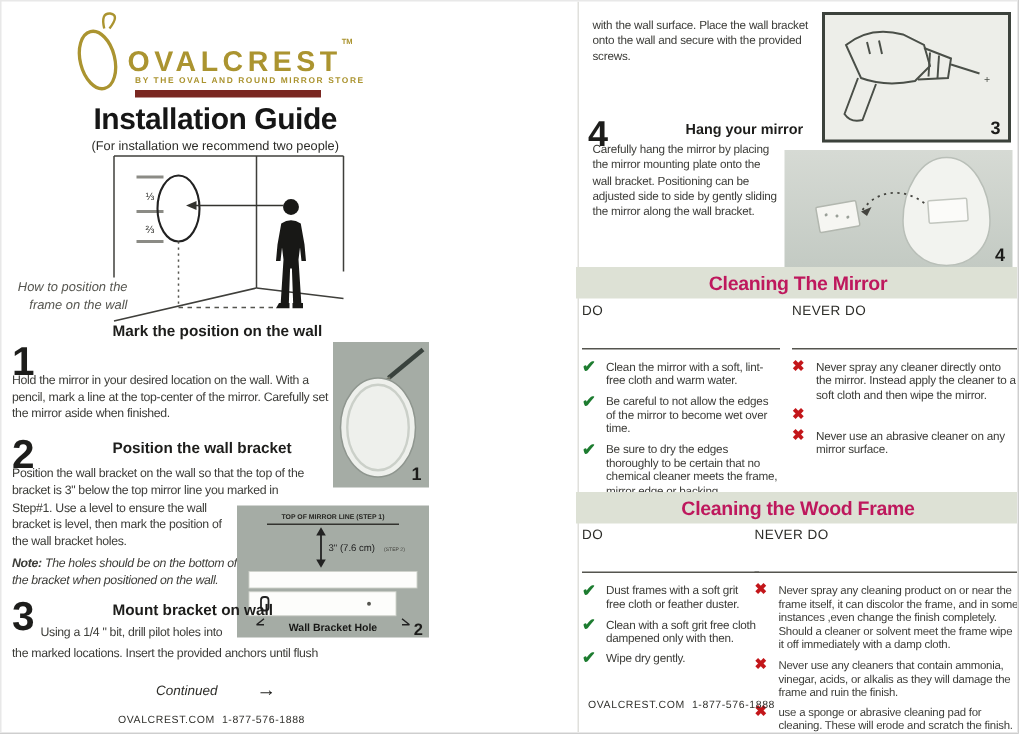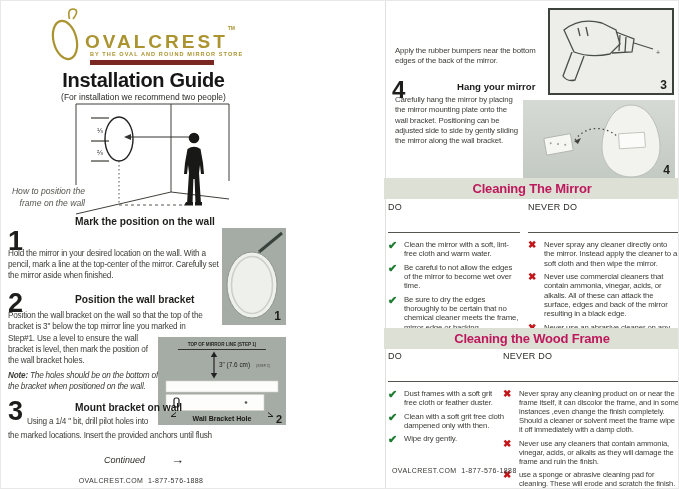--- a/index.html
+++ b/index.html
@@ -157,21 +157,21 @@
   <div class="stephead" style="left:26px; top:401px;">Mount bracket on wall</div>
   <div class="stepbody" style="left:26px; top:415px; width:130px;">Using a 1/4 " bit, drill pilot holes into</div>
   <div class="stepbody" style="left:7px; top:429px; width:275px;">the marked locations. Insert the provided anchors until flush</div>
 
   <div class="continued">
     <span class="word">Continued</span>
     <span class="arr">→</span>
   </div>
   <div class="footer footer-left">OVALCREST.COM  1-877-576-1888</div>
 
-  <div class="rpara" style="left:394px; top:45px; width:160px;">Apply the rubber bumpers near the bottom edges of the back of the mirror.</div>
+  <div class="rpara" style="left:394px; top:11px; width:160px;">with the wall surface. Place the wall bracket onto the wall and secure with the provided screws.</div>
 
   <div class="fig fig3" style="left:547px; top:7px; width:126px; height:87px;">
     <svg width="122" height="83" viewBox="0 0 122 83">
       <g stroke="#4a4f48" fill="none" stroke-width="1.3">
         <path d="M14 20 Q30 7 52 13 L66 20 L70 34 L60 44 Q40 48 24 42 Z"></path>
         <path d="M22 42 L13 66 Q17 72 25 70 L34 46"></path>
         <path d="M66 22 L84 29 L82 42 L62 43"></path>
         <line x1="70" y1="25" x2="69" y2="41"></line>
         <line x1="76" y1="27" x2="75" y2="42"></line>
         <line x1="84" y1="33" x2="103" y2="39"></line>
@@ -224,21 +224,20 @@
   </div>
 
   <div class="ccol" style="left:527px; top:201px; width:150px;">
     <div class="ccol-head">NEVER DO</div>
     <div class="citem">
         <span class="cross">✖</span>
         <span class="txt">Never spray any cleaner directly onto the mirror. Instead apply the cleaner to a soft cloth and then wipe the mirror.</span>
       </div>
     <div class="citem">
         <span class="cross">✖</span>
-        <span class="txt">Never use commercial cleaners that contain ammonia, vinegar, acids, or alkalis. All of these can attack the surface, edges and back of the mirror resulting in a black edge.</span>
       </div>
     <div class="citem">
         <span class="cross">✖</span>
         <span class="txt">Never use an abrasive cleaner on any mirror surface.</span>
       </div>
   </div>
 
   <div class="band" style="top:327px;">
     <span>Cleaning the Wood Frame</span>
   </div>

